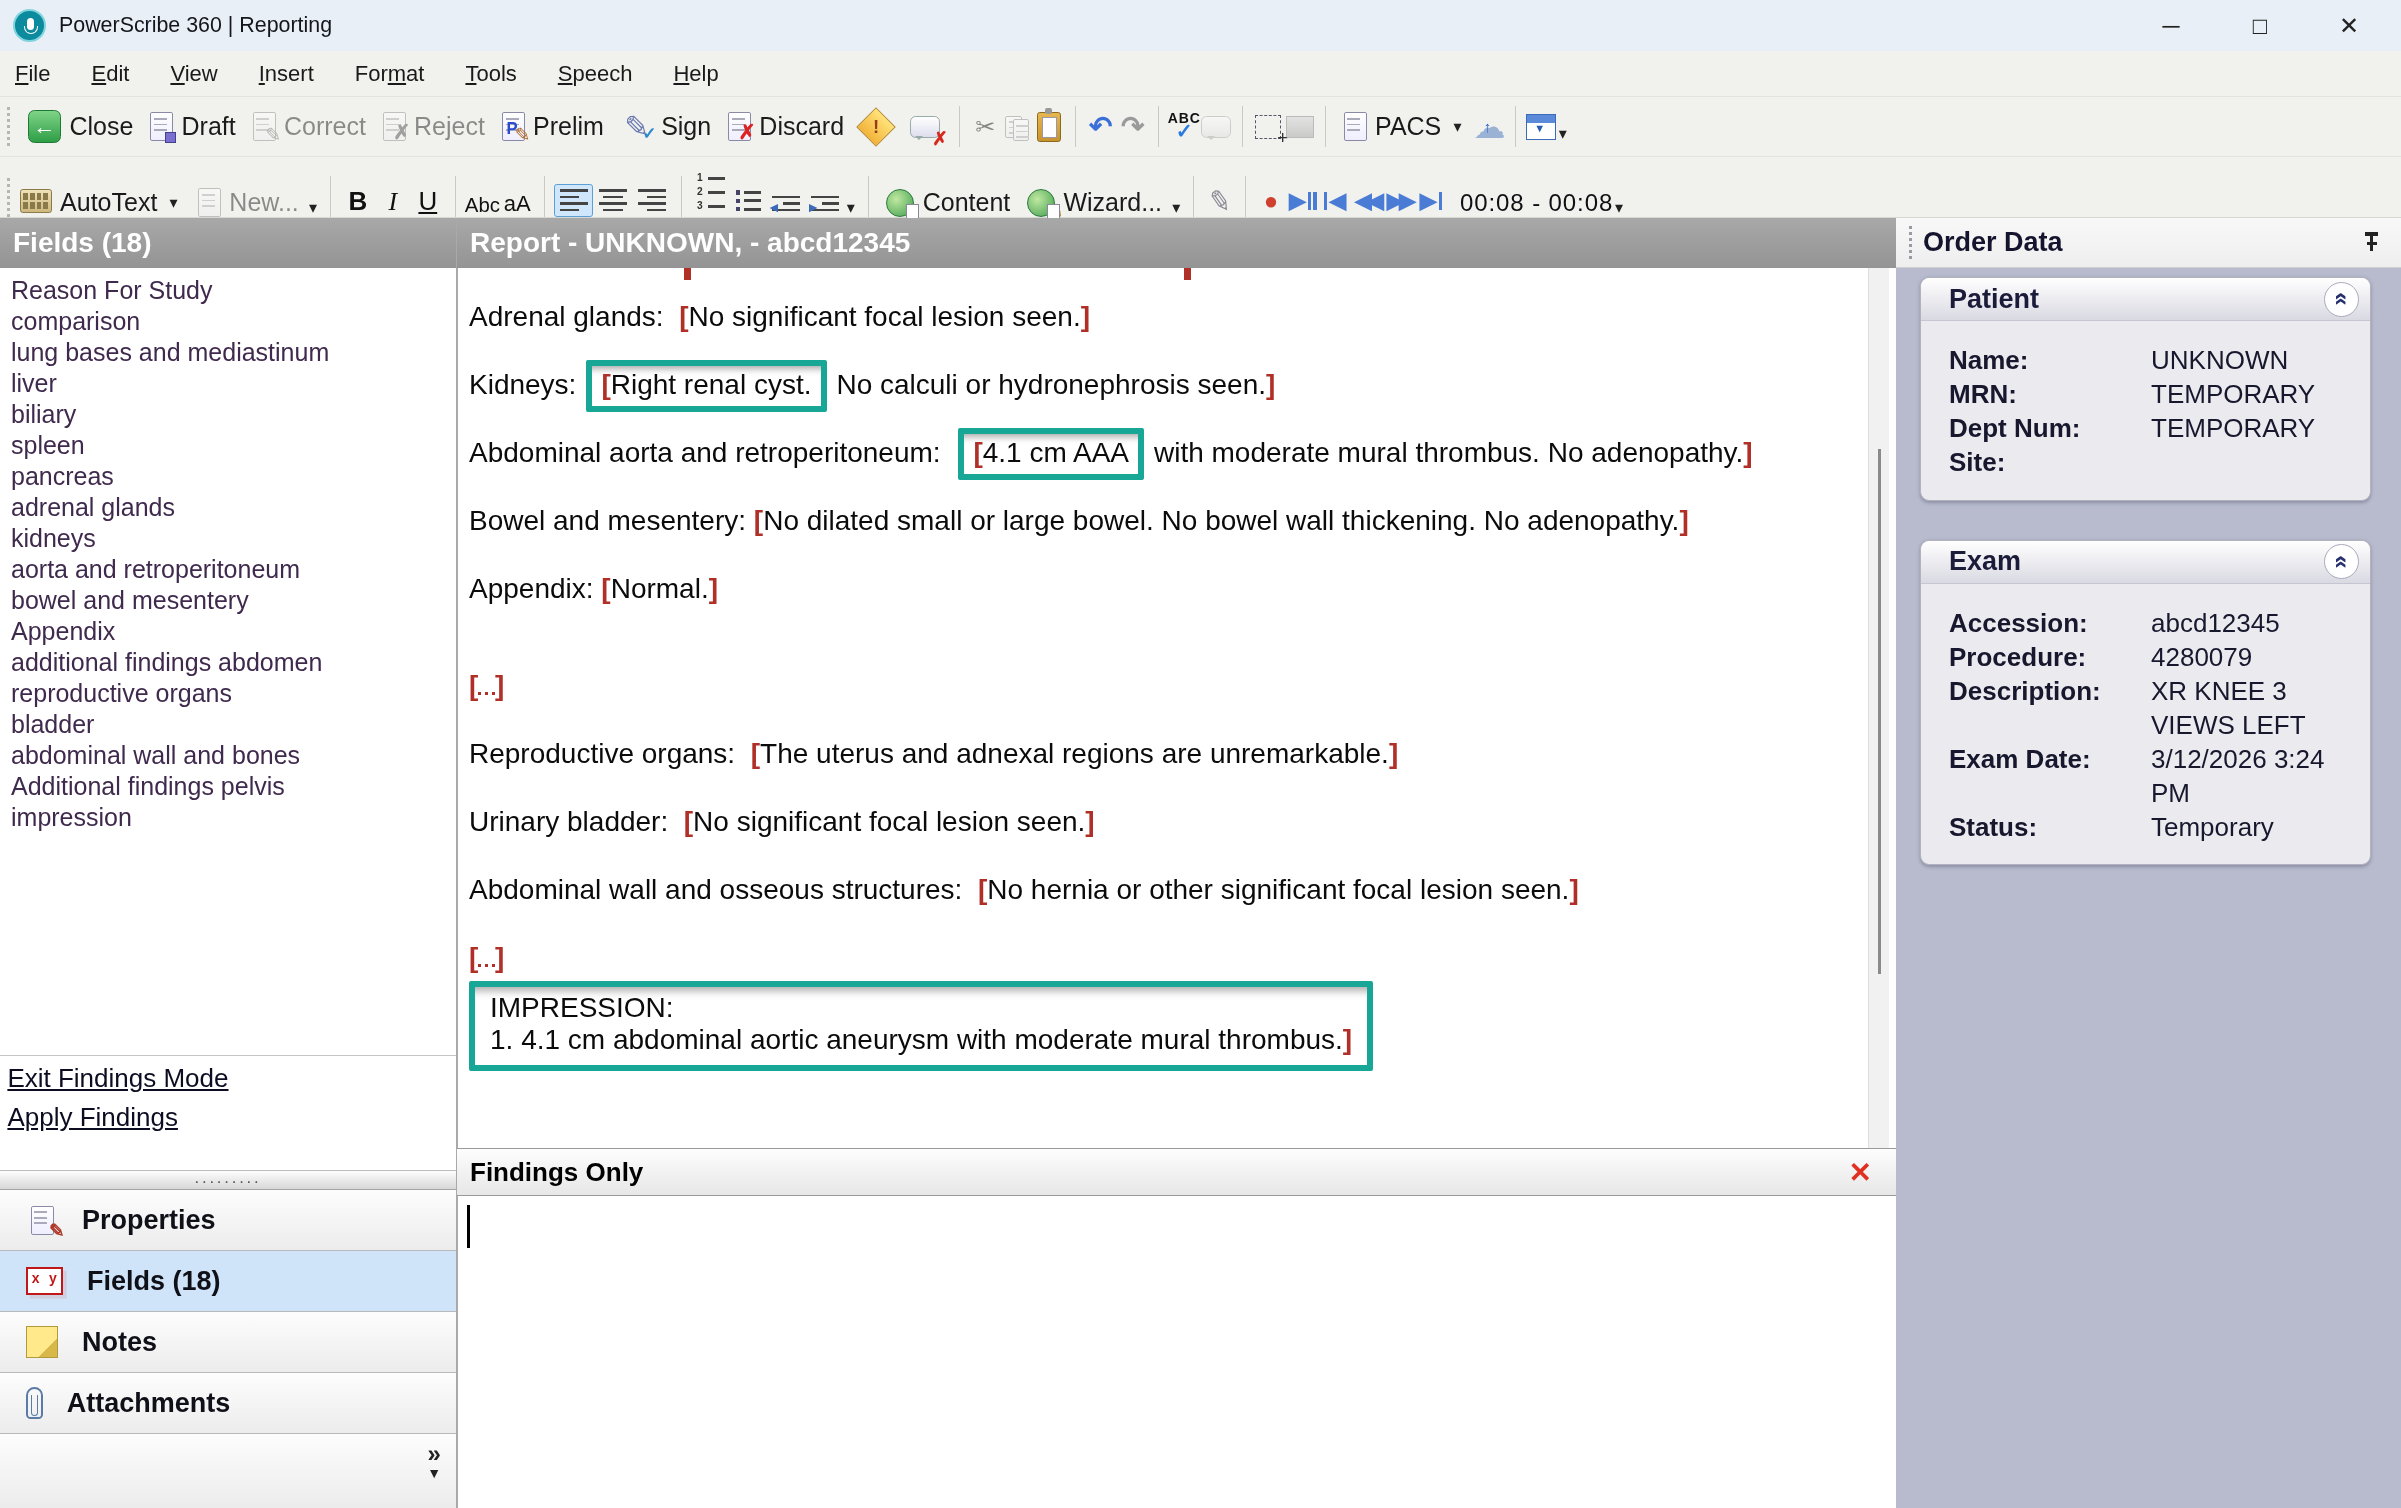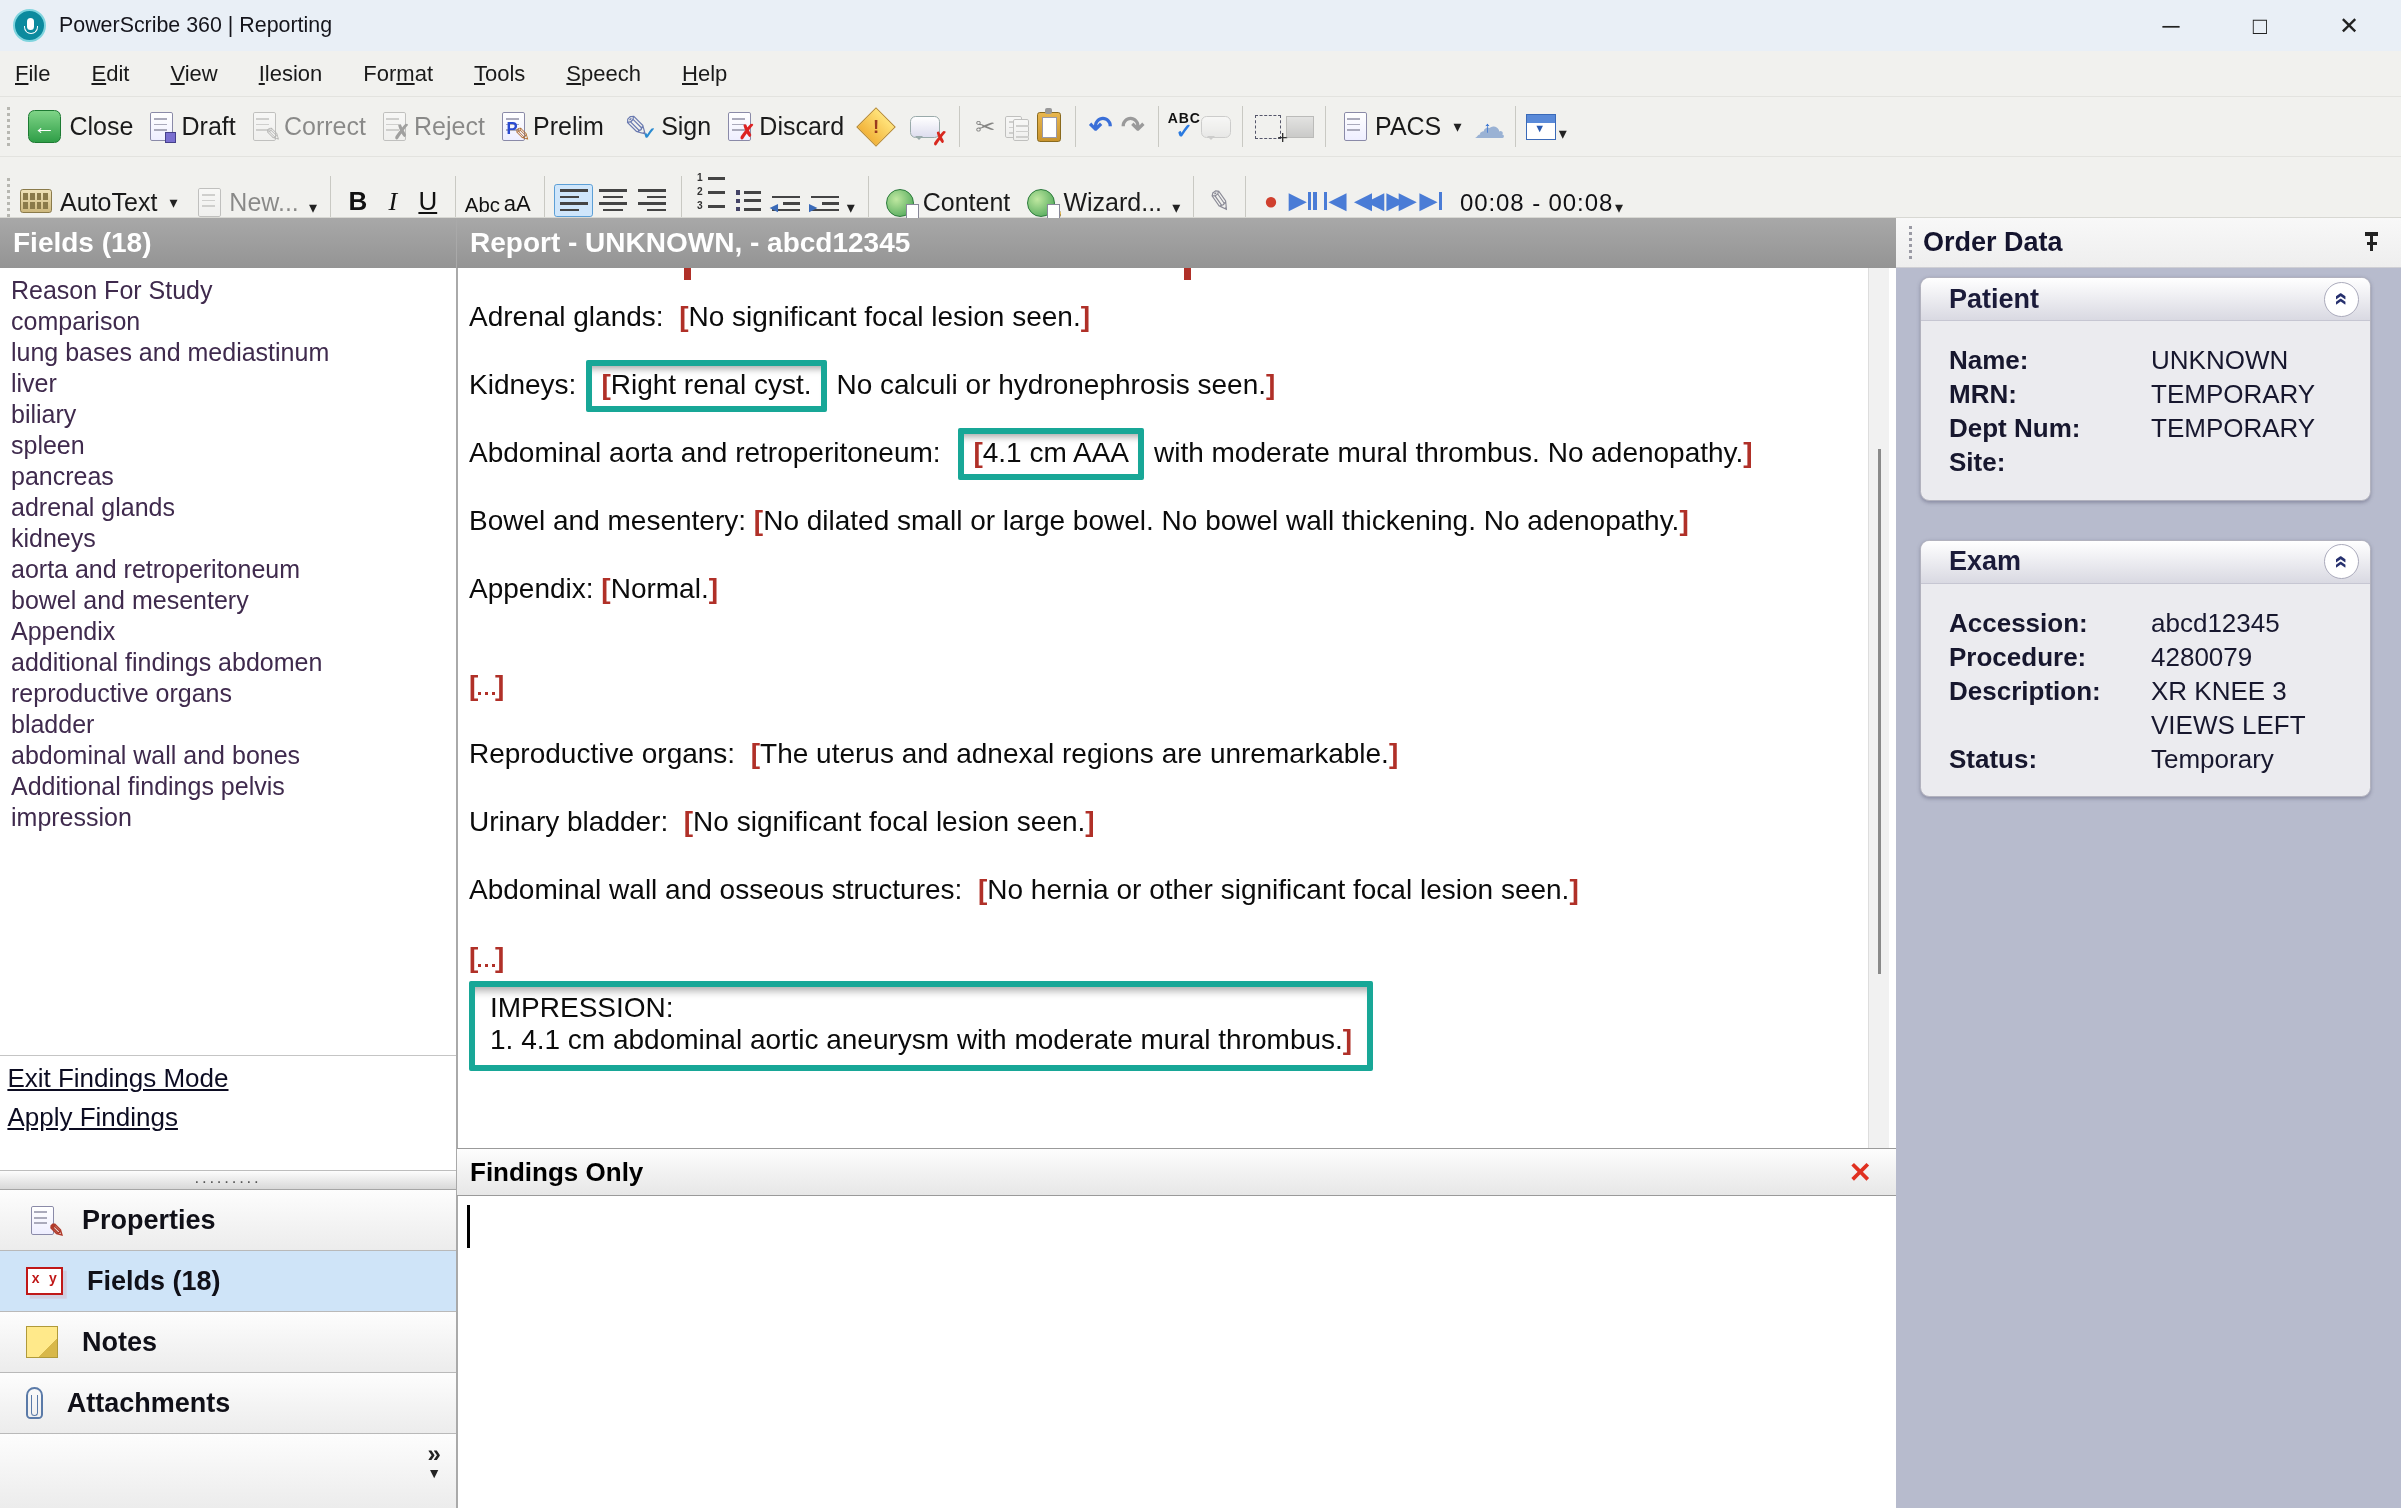--- a/index.html
+++ b/index.html
@@ -182,21 +182,21 @@
   </div>
 
   <div class="menubar">
 
       <span class="menuitem"><span></span><u>F</u><span>ile</span></span>
 
       <span class="menuitem"><span></span><u>E</u><span>dit</span></span>
 
       <span class="menuitem"><span></span><u>V</u><span>iew</span></span>
 
-      <span class="menuitem"><span></span><u>I</u><span>lesion</span></span>
+      <span class="menuitem"><span></span><u>I</u><span>nsert</span></span>
 
       <span class="menuitem"><span>For</span><u>m</u><span>at</span></span>
 
       <span class="menuitem"><span></span><u>T</u><span>ools</span></span>
 
       <span class="menuitem"><span></span><u>S</u><span>peech</span></span>
 
       <span class="menuitem"><span></span><u>H</u><span>elp</span></span>
     </div>
 
@@ -624,20 +624,24 @@
             <div class="drow">
               <span class="lab">Procedure:</span>
               <span class="val">4280079</span>
             </div>
 
             <div class="drow">
               <span class="lab">Description:</span>
               <span class="val">XR KNEE 3 VIEWS LEFT</span>
             </div>
 
+            <div class="drow">
+              <span class="lab">Exam Date:</span>
+              <span class="val">3/12/2026 3:24 PM</span>
+            </div>
 
             <div class="drow">
               <span class="lab">Status:</span>
               <span class="val">Temporary</span>
             </div>
           </div>
       </div>
     </div>
 
   </div>

